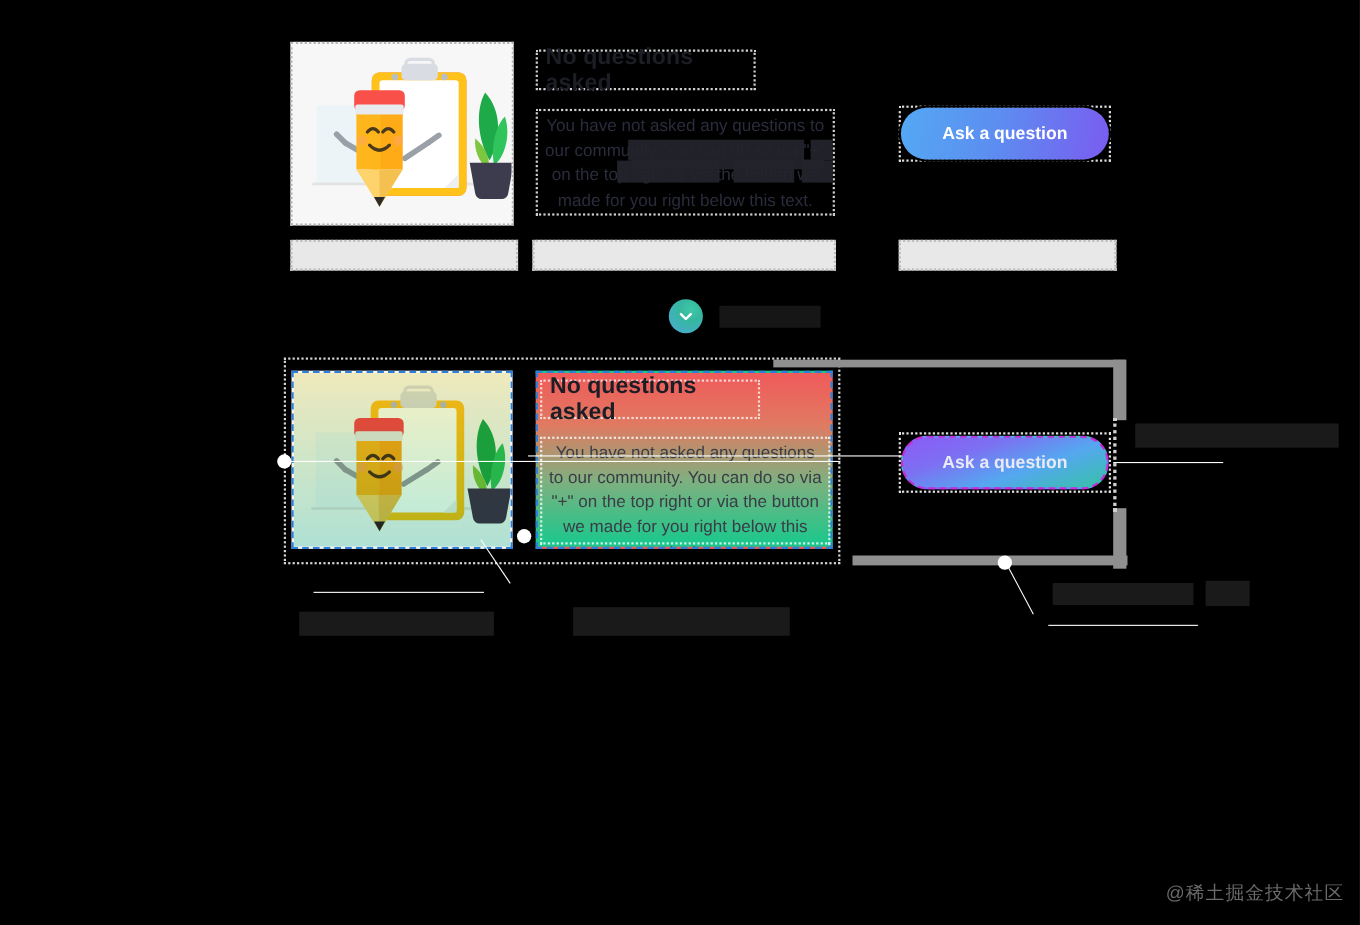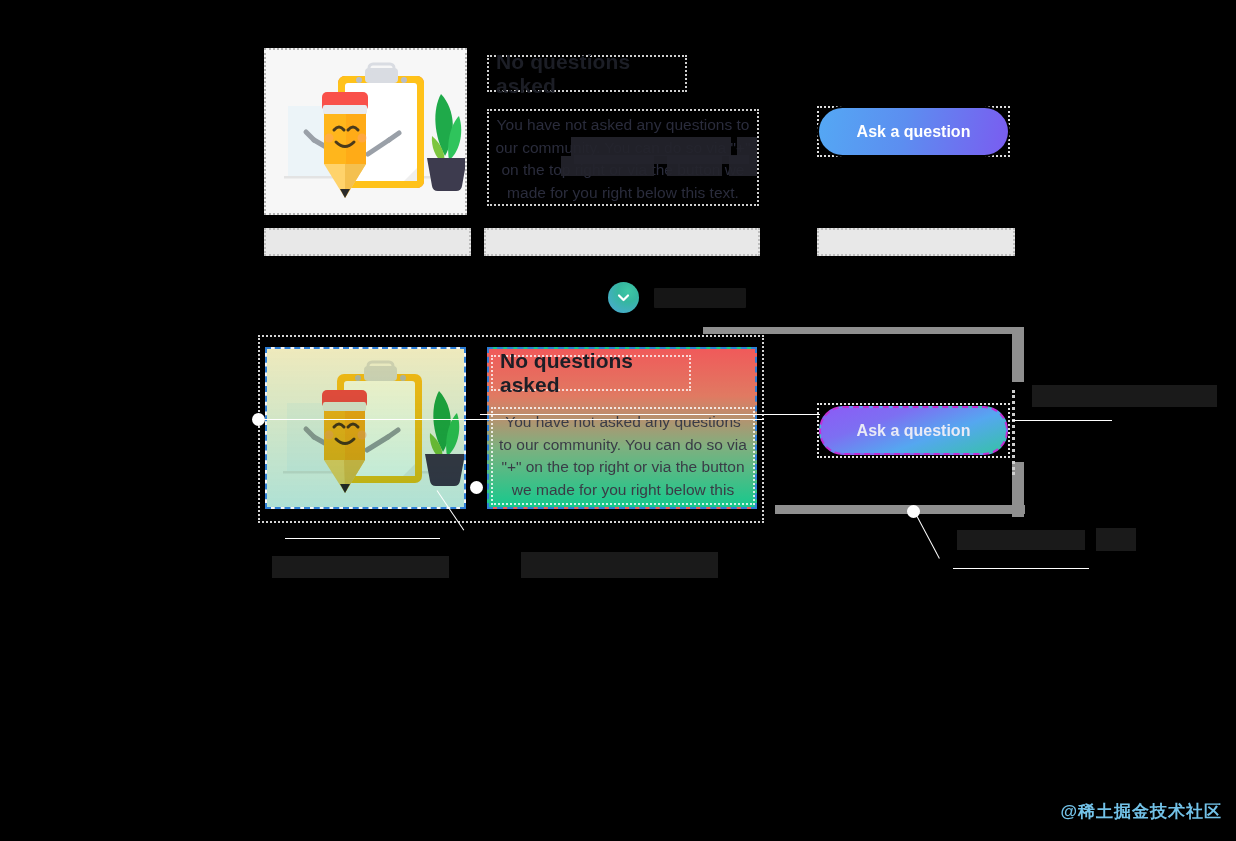--- a/index.html
+++ b/index.html
@@ -5,21 +5,21 @@
   * { box-sizing: border-box; margin: 0; padding: 0; }
   html, body {
     width: 1236px; height: 841px;
     background: #000;
     overflow: hidden;
     font-family: "Liberation Sans", sans-serif;
   }
   #canvas { position: relative; width: 1236px; height: 841px; background: #000; }
 
   
-  .abs { position: absolute; margin-top: 10px; }
+  .abs { position: absolute; }
   .handle {
     width: 13px; height: 13px; border-radius: 50%;
     background: #ffffff; position: absolute;
   }
   .leader { position: absolute; background: #ffffff; height: 1px; }
   .ruler { position: absolute; background: #8f8f8f; }
 
   
   #top-illustration {
     left: 264px; top: 38px; width: 203px; height: 167px;
@@ -160,23 +160,22 @@
   
   #lead1 { left: 285px; top: 538px; width: 155px; transform: rotate(0deg); }
   #lead2 { left: 437px; top: 490px; width: 48px; transform: rotate(56deg); transform-origin: left center; }
   #lead3 { left: 480px; top: 414px; width: 340px; }
   #lead4 { left: 915px; top: 512px; width: 52px; transform: rotate(62deg); transform-origin: left center; }
   #lead5 { left: 953px; top: 568px; width: 136px; }
   #lead6 { left: 1012px; top: 420px; width: 100px; }
 
   #watermark {
     right: 14px; bottom: 18px;
-    color: #7dd3fc; font-size: 17px; letter-spacing: 1px;
+    color: #737373; font-size: 17px; letter-spacing: 1px;
     opacity: .92;
-    font-weight: bold;
   }
 </style>
 </head>
 <body>
 
 <div id="canvas">
 
   <div id="top-illustration" class="abs">
     <svg viewBox="0 0 203 167" width="203" height="167">
       <rect width="203" height="167" fill="#f7f7f7"></rect>

